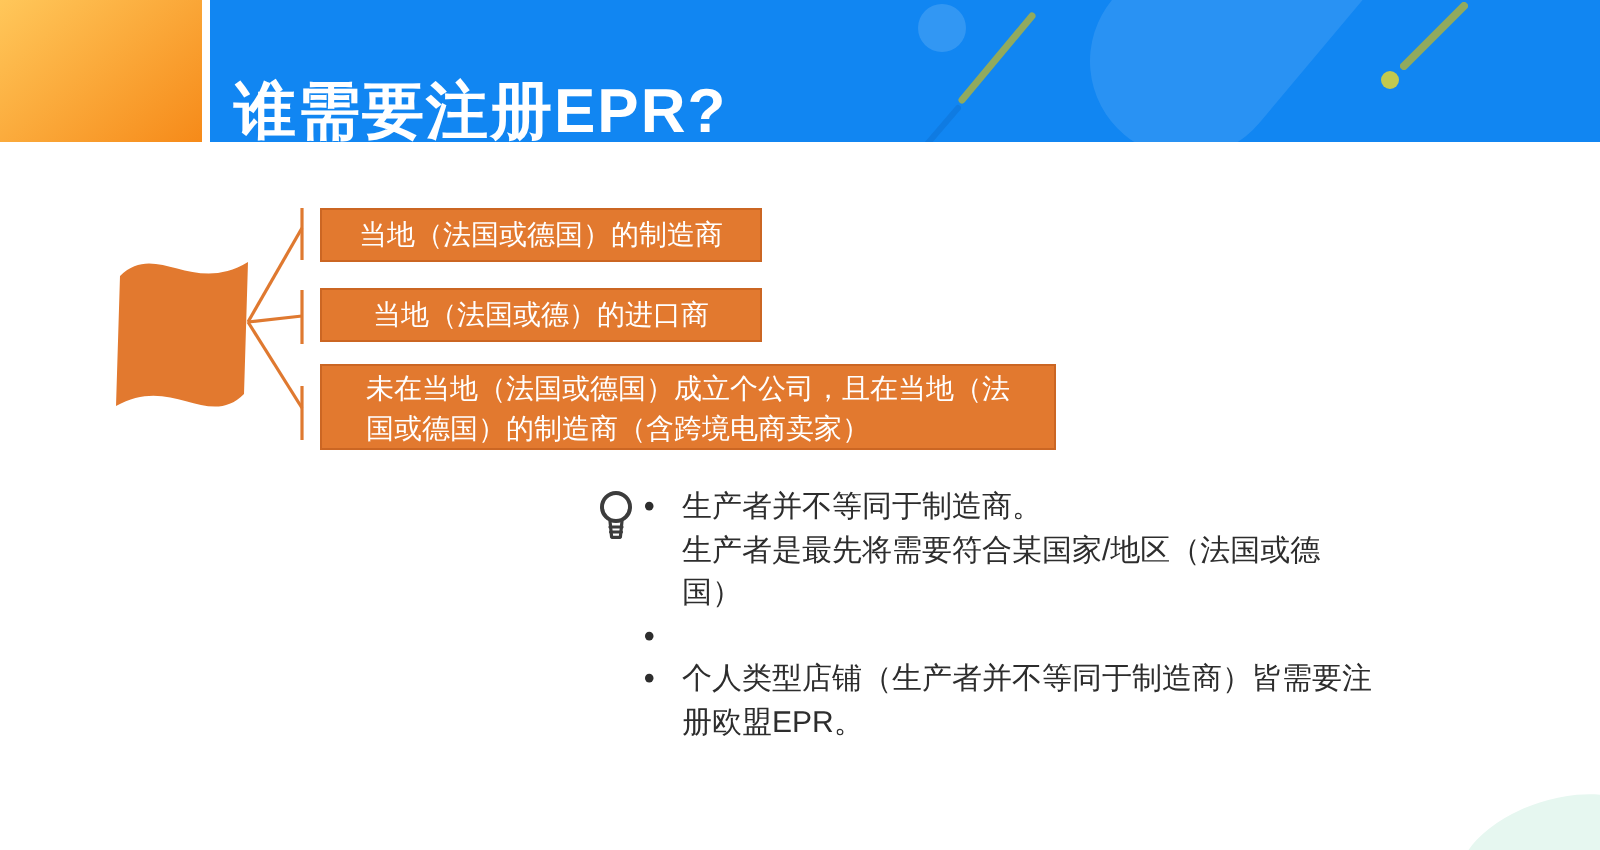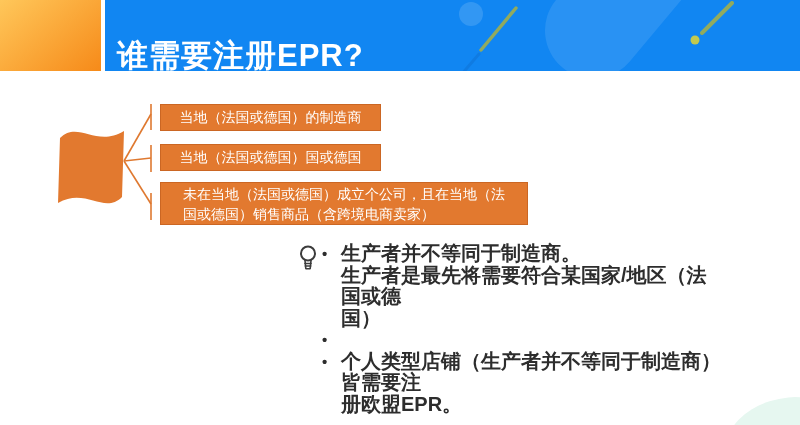--- a/index.html
+++ b/index.html
@@ -39,21 +39,21 @@
   .obox-3{left:160px;top:182px;width:368px;height:43px;line-height:20px;}
   .obox .txt{white-space:pre-line;}
   
   .bulb{position:absolute;left:298px;top:244px;}
   .notes{position:absolute;left:322px;top:243px;width:402px;}
   .note-item{display:flex;margin:0;}
   .note-marker{
     width:19px;flex:0 0 19px;color:#2d2d2d;font-size:15px;font-weight:bold;line-height:21.5px;
   }
   .note-text{
-    color:#2d2d2d;font-size:20px;font-weight:bold;line-height:21.5px;white-space:pre-line;
+    color:#2d2d2d;font-size:15px;font-weight:normal;line-height:21.5px;white-space:pre-line;
   }
   
   .corner-wisp{
     position:absolute;right:-28px;bottom:-30px;width:100px;height:55px;
     background:#E6F7F0;border-radius:50%;transform:rotate(-18deg);
   }
 </style>
 </head>
 <body>
 
@@ -88,25 +88,25 @@
       <line x1="31" y1="45" x2="31" y2="72"></line>
       <line x1="4" y1="61" x2="31" y2="104"></line>
       <line x1="31" y1="93" x2="31" y2="120"></line>
     </g>
   </svg>
 
   <div class="obox obox-1">
     <span class="txt">当地（法国或德国）的制造商</span>
   </div>
   <div class="obox obox-2">
-    <span class="txt">当地（法国或德国）国或德国</span>
+    <span class="txt">当地（法国或德）的进口商</span>
   </div>
   <div class="obox obox-3">
     <span class="txt">未在当地（法国或德国）成立个公司，且在当地（法
-国或德国）销售商品（含跨境电商卖家）</span>
+国或德国）的制造商（含跨境电商卖家）</span>
   </div>
 
   <svg class="bulb" width="20" height="30" viewBox="0 0 20 30">
     <g stroke="#3C3C3C" fill="none" stroke-linecap="round">
       <circle cx="10" cy="9.5" r="7" stroke-width="2"></circle>
       <path d="M7,16.5 L7.8,24.5" stroke-width="1.6"></path>
       <path d="M13,16.5 L12.2,24.5" stroke-width="1.6"></path>
       <line x1="7" y1="19.5" x2="13" y2="19.5" stroke-width="1.6"></line>
       <line x1="7.3" y1="22" x2="12.7" y2="22" stroke-width="1.6"></line>
       <line x1="8.2" y1="24.7" x2="11.8" y2="24.7" stroke-width="1.6"></line>

